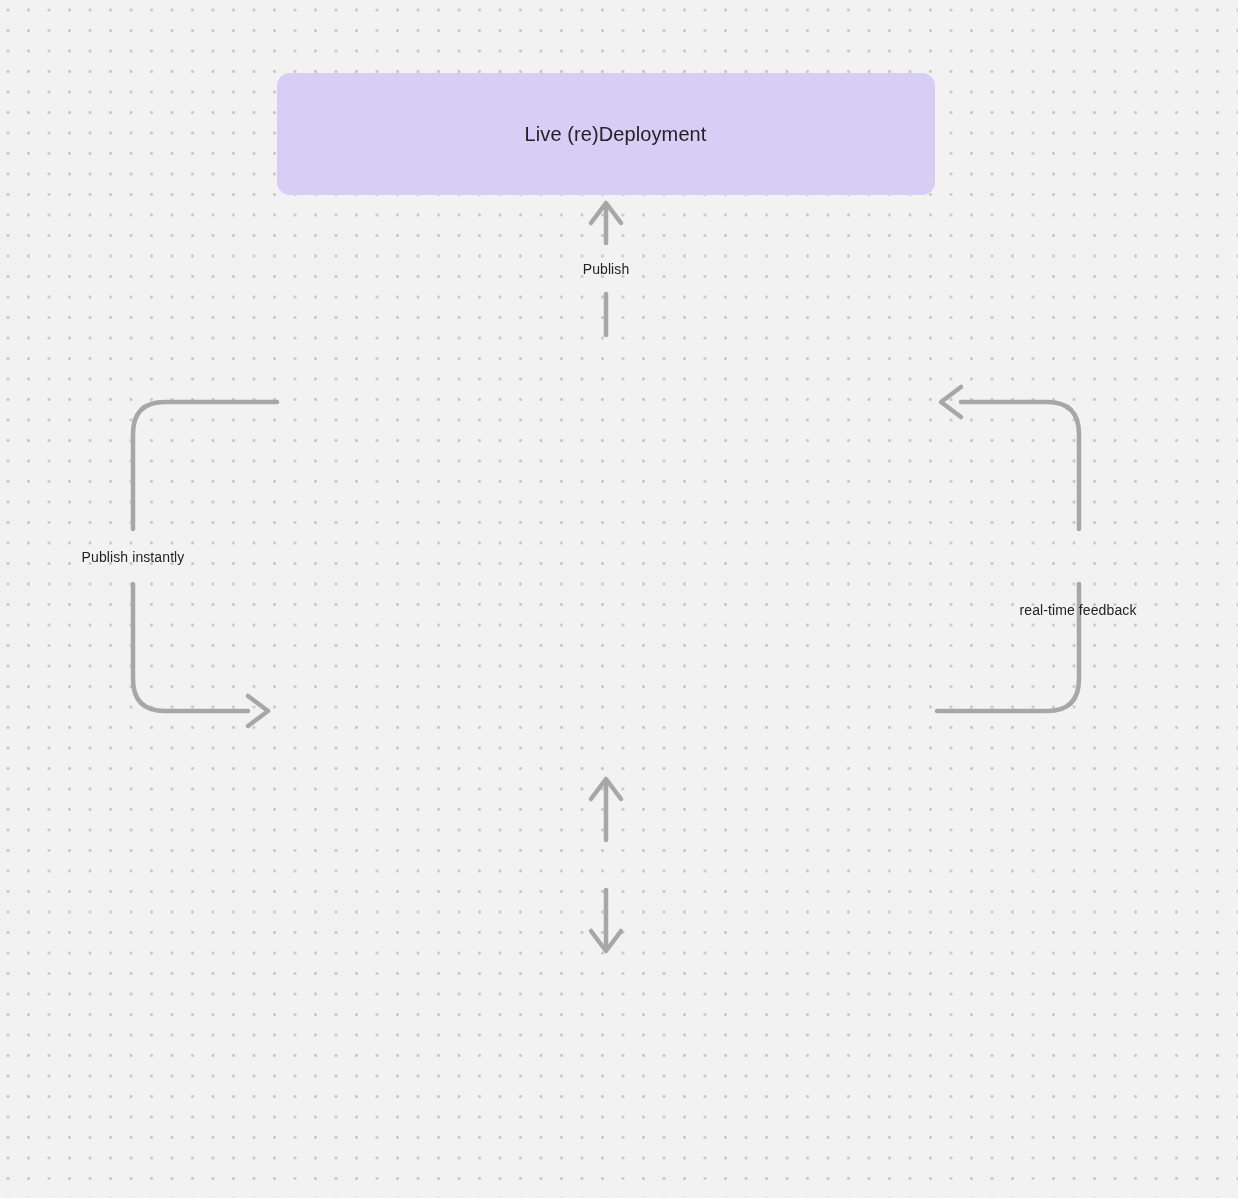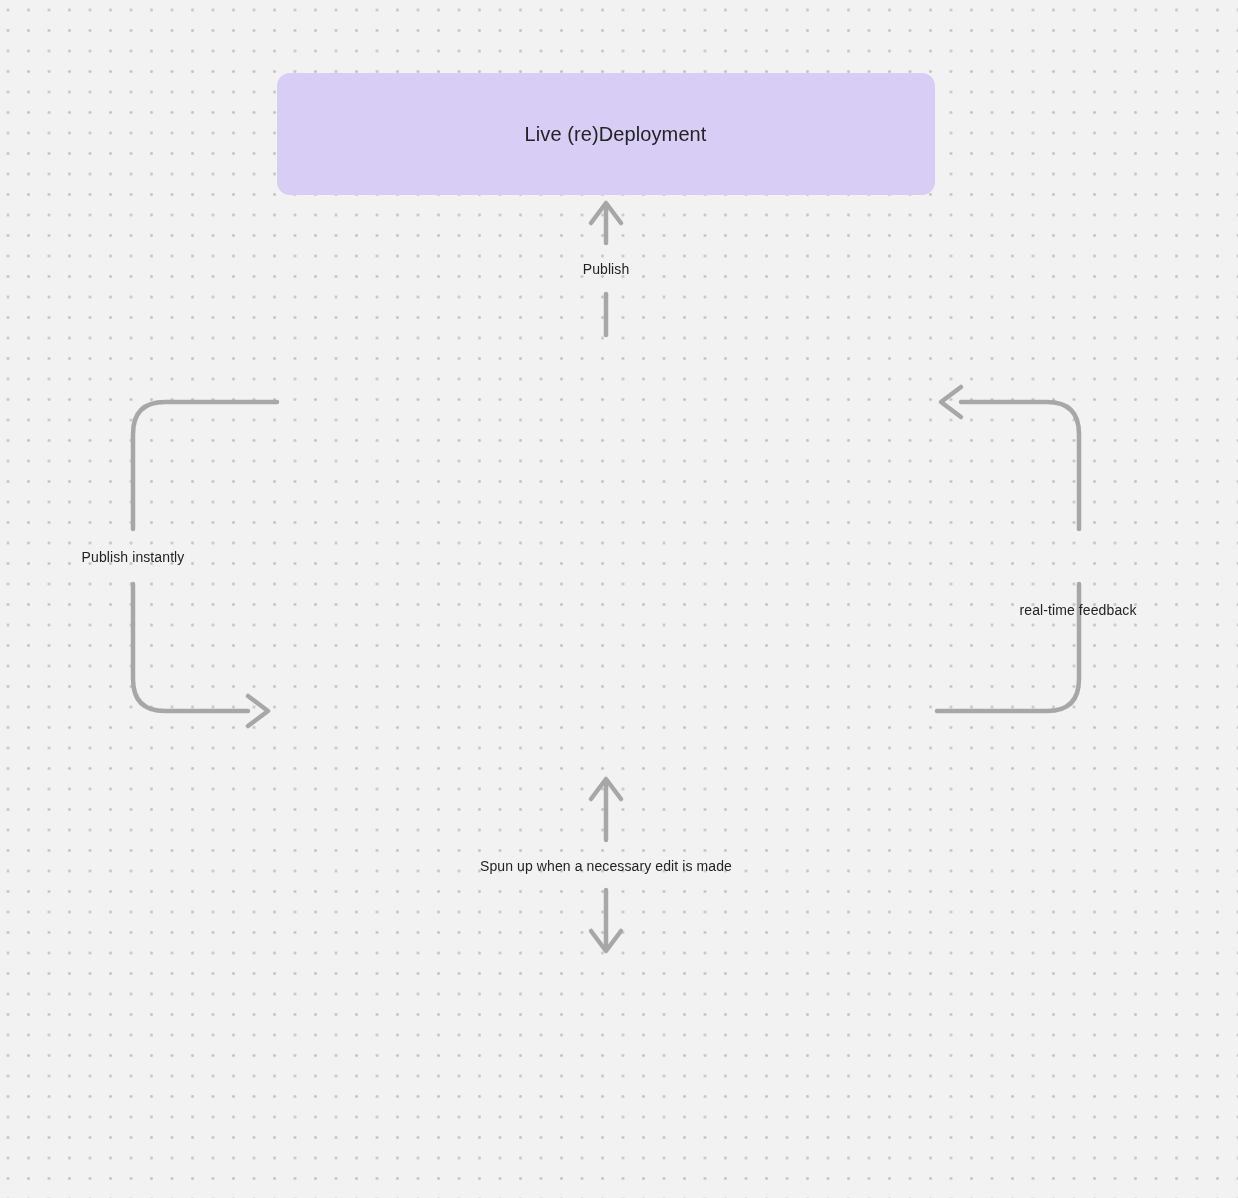--- a/index.html
+++ b/index.html
@@ -110,15 +110,14 @@
   <div class="node node-1">
     <span class="node-label">Live (re)Deployment</span>
   </div>
 
 
 
 
   <div class="edge-label label-publish">Publish</div>
   <div class="edge-label label-updates">Publish instantly</div>
   <div class="edge-label label-feedback">real-time feedback</div>
-  <div class="edge-label label-spunup">Spun up when a necessary edit is made</div>
 
 </div>
 
 </body></html>

